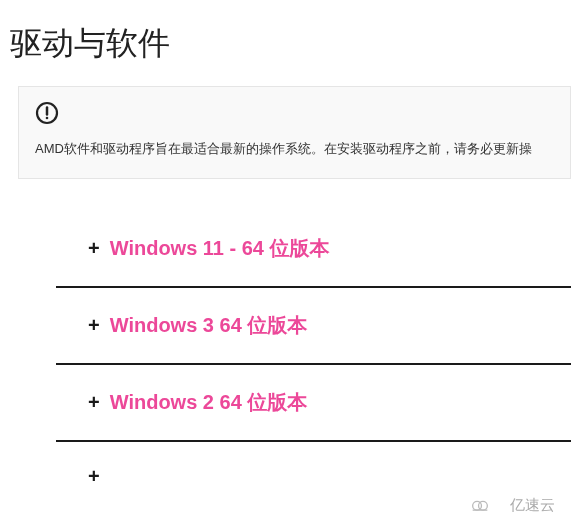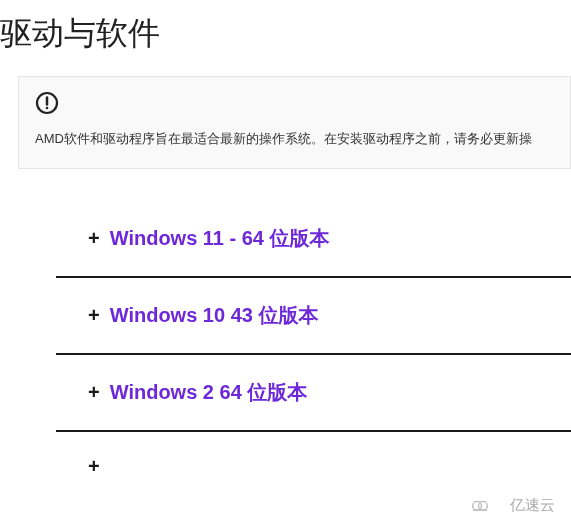--- a/index.html
+++ b/index.html
@@ -11,21 +11,22 @@
       font-family: "Microsoft YaHei", "PingFang SC", Arial, sans-serif;
       background: #ffffff;
       width: 571px;
       height: 532px;
       overflow: hidden;
     }
     .page-title {
       font-size: 32px;
       font-weight: 500;
       color: #222222;
-      padding: 12px 0;
+      padding: 12px 10px;
+      margin-top: 10px;
     }
     .notice-box {
       margin: 8px 0 0 18px;
       background: #f9f9f9;
       border: 1px solid #e5e5e5;
       padding: 14px 16px 18px 16px;
       width: 553px;
     }
     .notice-icon {
       margin-bottom: 14px;
@@ -60,21 +61,21 @@
     .plus-icon {
       font-size: 20px;
       font-weight: bold;
       color: #1a1a1a;
       margin-right: 10px;
       line-height: 1;
     }
     .accordion-label {
       font-size: 20px;
       font-weight: bold;
-      color: #6d28d9;
+      color: #ec4899;
     }
     .watermark {
       position: fixed;
       bottom: 12px;
       right: 10px;
       display: flex;
       align-items: center;
       gap: 19px;
       color: #aaaaaa;
       font-size: 15px;
@@ -103,21 +104,21 @@
   <div class="notice-text">AMD软件和驱动程序旨在最适合最新的操作系统。在安装驱动程序之前，请务必更新操</div>
 </div>
 
 <div class="accordion-container">
   <div class="accordion-item">
     <span class="plus-icon">+</span>
     <span class="accordion-label">Windows 11 - 64 位版本</span>
   </div>
   <div class="accordion-item">
     <span class="plus-icon">+</span>
-    <span class="accordion-label">Windows 10 43 位版本</span>
+    <span class="accordion-label">Windows 3 64 位版本</span>
   </div>
   <div class="accordion-item">
     <span class="plus-icon">+</span>
     <span class="accordion-label">Windows 2 64 位版本</span>
   </div>
   <div class="accordion-item">
     <span class="plus-icon">+</span>
   </div>
 </div>
 

